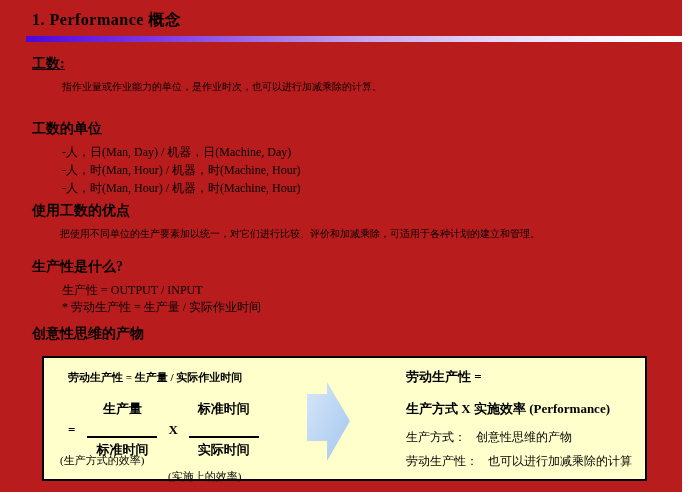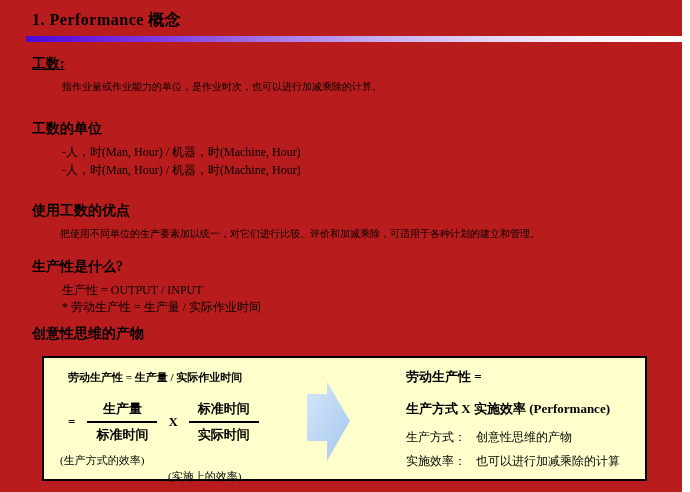--- a/index.html
+++ b/index.html
@@ -73,21 +73,21 @@
     position: absolute;
     left: 24px; top: 42px;
     display: flex;
     align-items: center;
     font-size: 13px;
     font-weight: bold;
   }
   .eq-equals { margin-right: 12px; }
   .eq-x { margin: 0 11px; }
   .frac { display: inline-block; text-align: center; }
-  .frac .num { display: block; border-bottom: 2px solid #000; padding: 0 9px 3px; }
+  .frac .num { display: block; border-bottom: 2px solid #000; padding: 0 9px 18px; }
   .frac .den { display: block; padding: 3px 9px 0; }
   .caption {
     position: absolute;
     font-size: 11px;
     white-space: nowrap;
   }
   .cap1 { left: 16px; top: 95px; }
   .cap2 { left: 124px; top: 95px; margin-top: 16px; }
   .arrow-wrap { position: absolute; left: 263px; top: 24px; }
   .box-right-line {
@@ -115,20 +115,21 @@
 <div class="page">
 
   <div class="doc-title">1. Performance 概念</div>
   <div class="accent-bar"></div>
 
   <div class="sec-heading underlined" style="top:55px;">工数:</div>
   <div class="body-text" style="left:62px; top:80px;">指作业量或作业能力的单位，是作业时次，也可以进行加减乘除的计算。</div>
 
   <div class="sec-heading" style="top:120px;">工数的单位</div>
   <div class="unit-list">
+    <div>-人，日(Man, Day) / 机器，日(Machine, Day)</div>
     <div>-人，时(Man, Hour) / 机器，时(Machine, Hour)</div>
     <div>-人，时(Man, Hour) / 机器，时(Machine, Hour)</div>
   </div>
 
   <div class="sec-heading" style="top:202px;">使用工数的优点</div>
   <div class="body-text" style="left:60px; top:227px;">把使用不同单位的生产要素加以统一，对它们进行比较、评价和加减乘除，可适用于各种计划的建立和管理。</div>
 
   <div class="sec-heading" style="top:258px;">生产性是什么?</div>
   <div class="prod-lines">
     <div>生产性 = OUTPUT / INPUT</div>
@@ -169,18 +170,18 @@
       </svg>
     </div>
 
     <div class="box-right-line br2">生产方式 X 实施效率 (Performance)</div>
     <div class="box-right-line br1">劳动生产性 =</div>
 
     <div class="box-right-row br3">
       <span>生产方式：</span><span class="row-value">创意性思维的产物</span>
     </div>
     <div class="box-right-row br4">
-      <span>实施效率：</span><span class="row-value">也可以进行加减乘除的计算</span>
+      <span>劳动生产性：</span><span class="row-value">也可以进行加减乘除的计算</span>
     </div>
 
   </div>
 
 </div>
 
 </body></html>

